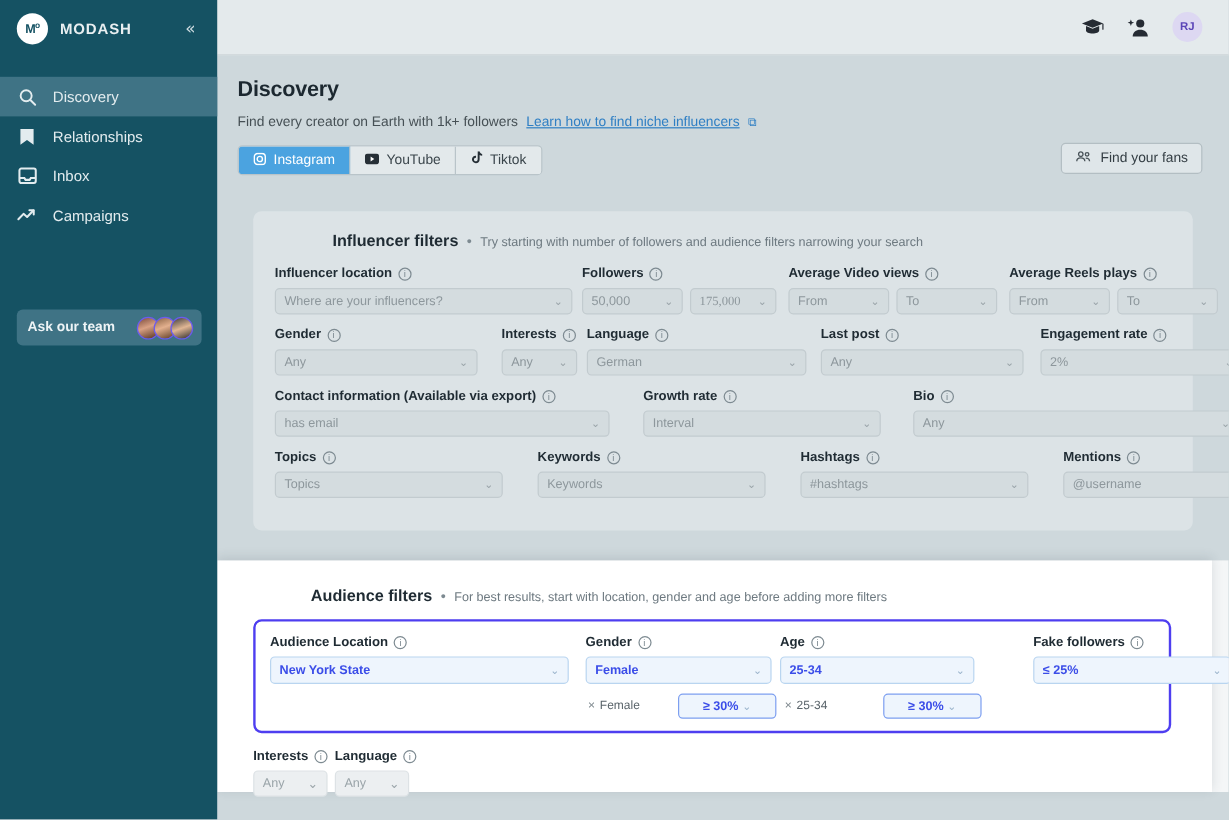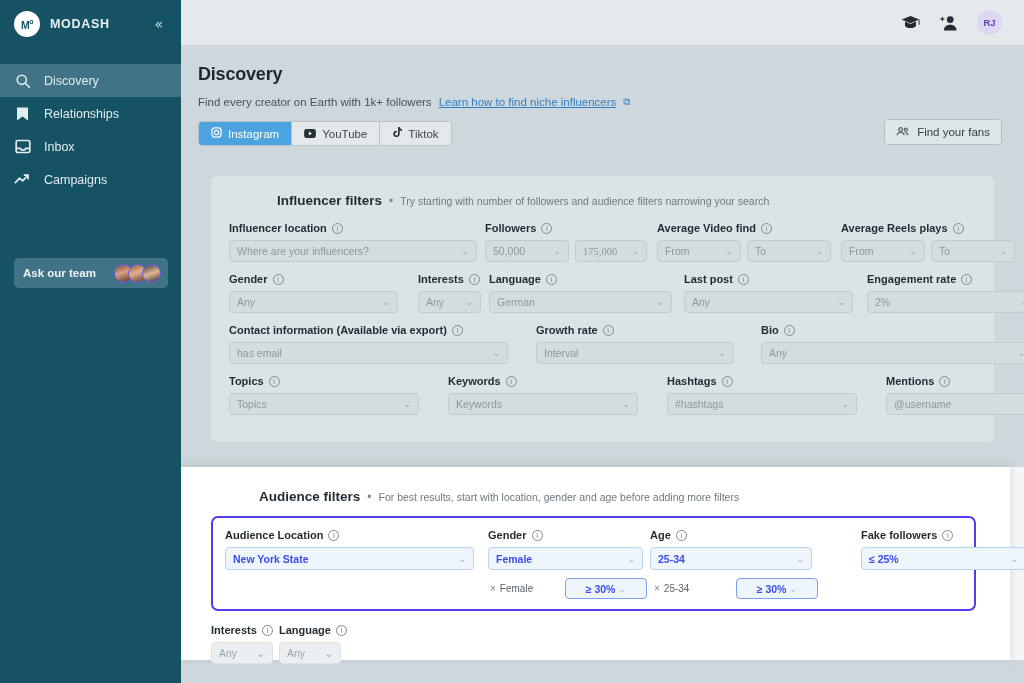--- a/index.html
+++ b/index.html
@@ -373,21 +373,21 @@
                 <span class="chev">⌄</span>
               </div>
               <div class="sel" style="width: 72px; font-family: Liberation Serif, serif;">
                 <span>175,000</span>
                 <span class="chev">⌄</span>
               </div>
             </div>
           </div>
           <div class="fgroup" style="margin-right: 10px;">
             <div class="flabel">
-              <span>Average Video find</span>
+              <span>Average Video views</span>
               <i class="info-i">i</i>
             </div>
             <div class="fields">
               <div class="sel" style="width: 84px;">
                 <span>From</span>
                 <span class="chev">⌄</span>
               </div>
               <div class="sel" style="width: 84px;">
                 <span>To</span>
                 <span class="chev">⌄</span>

